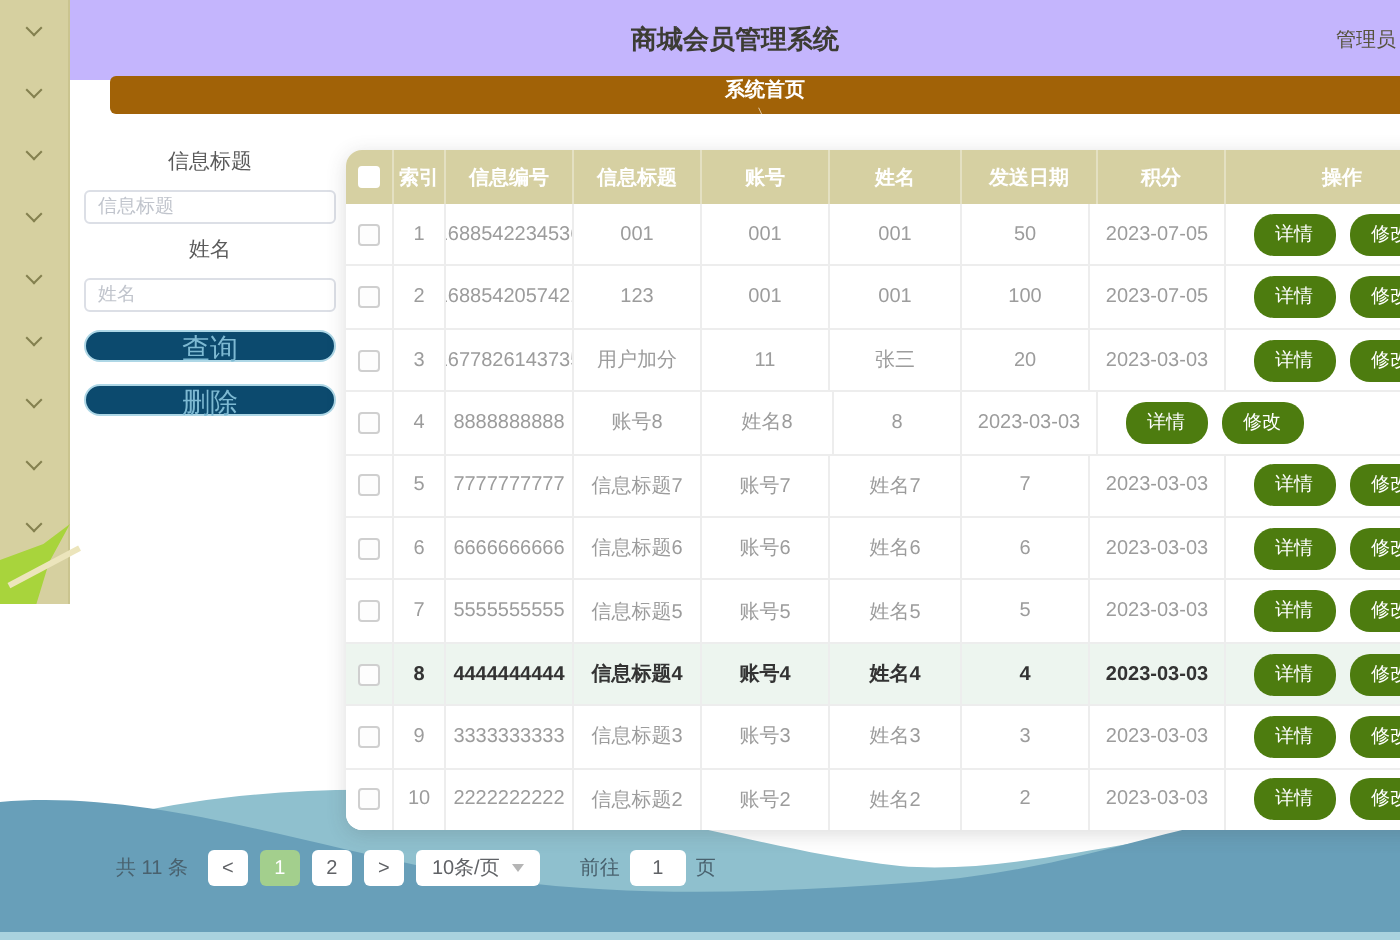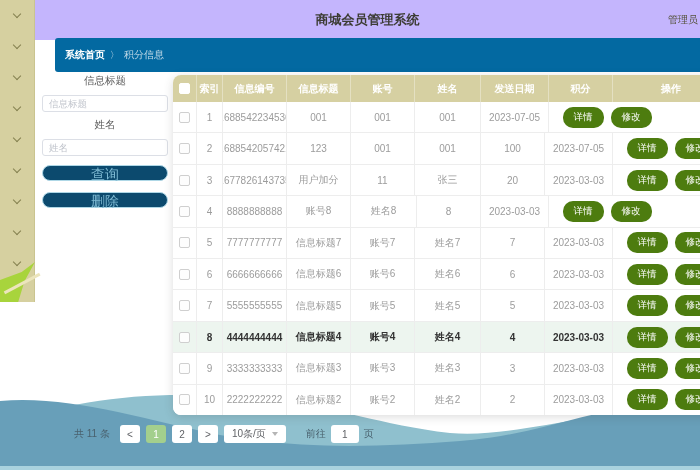--- a/index.html
+++ b/index.html
@@ -18,23 +18,23 @@
   .leaf-line { position:absolute; left:2px; bottom:18px; width:40px; height:2.5px;
                background:#ece5bc; transform:rotate(-28deg); }
 
   
   .header { position:absolute; left:35px; top:0; right:0; height:40px; background:#c4b5fd;
             display:flex; align-items:center; z-index:2; }
   .header-title { position:absolute; left:0; right:0; text-align:center; font-size:13px; font-weight:bold; color:#3c3c34; }
   .header-user { position:absolute; right:2px; font-size:10px; color:#55523c; }
 
   
-  .breadcrumb { position:absolute; left:55px; top:38px; right:0; height:34px; background:#0369a1;
+  .breadcrumb { position:absolute; left:55px; top:38px; right:0; height:19px; background:#a16207;
                 border-radius:3px 0 0 3px; display:flex; align-items:center; padding-left:10px;
-                font-size:10px; z-index:2; }
+                font-size:10px; z-index:2;flex-direction:column; }
   .bc-home { color:#ffffff; font-weight:bold; }
   .bc-sep { color:rgba(255,255,255,.75); margin:0 5px; font-size:9px; }
   .bc-cur { color:rgba(255,255,255,.75); }
 
   
   .filter { position:absolute; left:42px; top:68px; width:126px; z-index:2; }
   .f-label { text-align:center; font-size:10.5px; color:#5a5a5a; margin:6px 0 5px; }
   .f-input { width:126px; height:17px; border:1px solid #dcdfe6; border-radius:3px;
              font-size:9.5px; color:#666; padding:0 6px; outline:none; background:#fff;
              font-family:"Liberation Sans",sans-serif; }
@@ -73,21 +73,21 @@
   .pill { border:none; background:#4d7c0f; color:#fff; font-size:9.5px; padding:4px 11px;
           border-radius:10px; cursor:pointer; font-family:"Liberation Sans",sans-serif; }
 
   
   .waves { position:absolute; left:0; top:385px; width:700px; height:85px; z-index:1; }
   .waves svg { display:block; }
 
   
   .pager { position:absolute; left:58px; top:424px; height:20px; display:flex; align-items:center;
            gap:6px; z-index:6; font-size:10px; color:#49616e; }
-  .pg-total { margin-right:4px;margin-left:16px; }
+  .pg-total { margin-right:4px; }
   .pg-btn { min-width:20px; height:18px; background:#fff; border:none; border-radius:3px;
             color:#606266; font-size:10px; display:flex; align-items:center; justify-content:center;
             cursor:pointer; font-family:"Liberation Sans",sans-serif; }
   .pg-btn.active { background:#a3cf8d; color:#fff; }
   .pg-size { height:18px; background:#fff; border-radius:3px; display:flex; align-items:center;
              gap:6px; padding:0 8px; color:#606266; cursor:pointer; }
   .pg-caret { width:0; height:0; border-left:3.5px solid transparent; border-right:3.5px solid transparent;
               border-top:4px solid #b5b5b5; }
   .pg-goto { display:flex; align-items:center; gap:5px; margin-left:14px; }
   .pg-input { width:28px; height:18px; border:none; border-radius:3px; text-align:center;
@@ -178,20 +178,21 @@
     <div class="tbody" id="tbody">
         <div class="tr">
     <div class="td c0">
       <span class="cb"></span>
     </div>
     <div class="td c1">1</div>
     <div class="td c2">1688542234536</div>
     <div class="td c3">001</div>
     <div class="td c4">001</div>
     <div class="td c5">001</div>
+    <div class="td c6">50</div>
     <div class="td c7">2023-07-05</div>
     <div class="td c8 ops">
       <button class="pill">详情</button>
       <button class="pill">修改</button>
     </div>
   </div>
         <div class="tr">
     <div class="td c0">
       <span class="cb"></span>
     </div>

